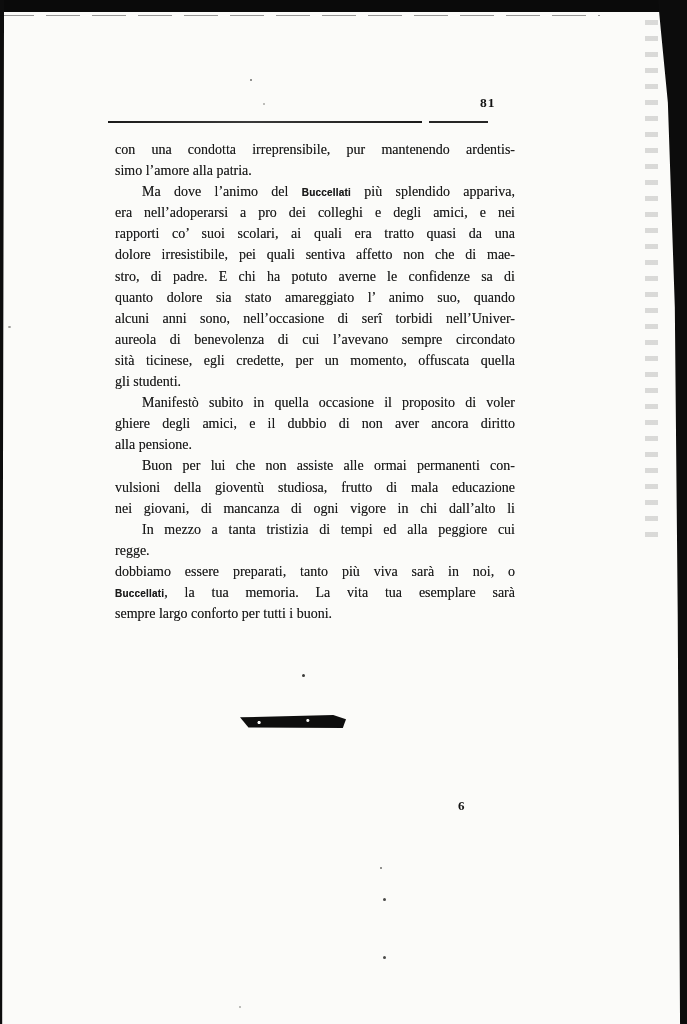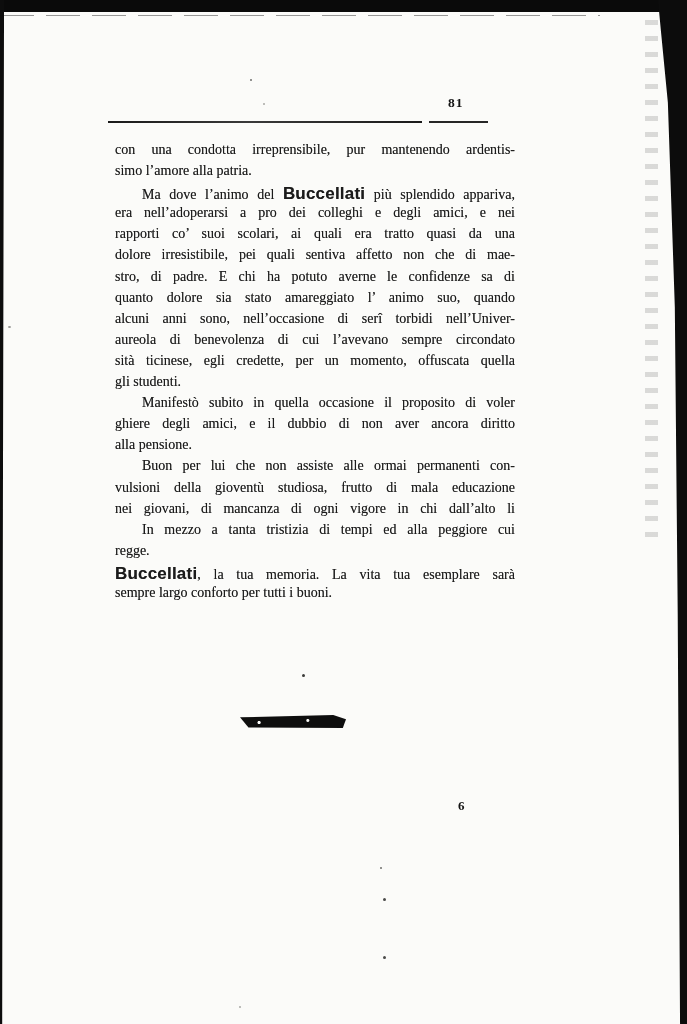--- a/index.html
+++ b/index.html
@@ -37,41 +37,41 @@
   }
   .band-right-noise {
     position: absolute; left: 645px; top: 20px;
     width: 13px; height: 520px;
     background: repeating-linear-gradient(180deg,
       rgba(50,50,50,0.30) 0 5px, rgba(50,50,50,0) 5px 16px);
     opacity: 0.55;
   }
   
   .pagenum {
-    position: absolute; left: 448px; top: 95px;
+    position: absolute; left: 480px; top: 95px;
     font-size: 13.5px; font-weight: bold; color: #141414;
     letter-spacing: 1px;
   }
   .rule { position: absolute; top: 121px; height: 2px; background: #262626; }
   .rule-main { left: 108px; width: 314px;
     background: linear-gradient(90deg, #1a1a1a, #3a3a3a 45%, #1a1a1a); }
   .rule-short { left: 429px; width: 59px; }
   
   .textblock {
     position: absolute; left: 115px; top: 142px; width: 400px;
     font-size: 14px; color: #1b1b1b;
     text-shadow: 0 0 0.4px rgba(25,25,25,0.55);
   }
   .line { height: 21.1px; overflow: hidden; }
   .line.j { text-align: justify; }
   .line.j::after { content: ""; display: inline-block; width: 100%; height: 0; }
   .line.indent { text-indent: 27px; }
   .b {
     font-family: "Liberation Sans", "DejaVu Sans", sans-serif;
-    font-weight: 700; font-size: 17px; letter-spacing: 0.2px;
+    font-weight: 700; font-size: 10px; letter-spacing: 0.2px;
   }
   
   .ornament {
     position: absolute; left: 240px; top: 715px;
     width: 106px; height: 13px;
     background:
       radial-gradient(circle 1.5px at 18% 58%, #fbfbf9 0 1.2px, rgba(0,0,0,0) 2px),
       radial-gradient(circle 1.2px at 64% 42%, #fbfbf9 0 1px, rgba(0,0,0,0) 2px),
       #0e0e0e;
     clip-path: polygon(0 18%, 88% 0, 100% 32%, 97% 100%, 8% 96%);
@@ -121,20 +121,21 @@
       <div class="line j"><span>sità ticinese, egli credette, per un momento, offuscata quella</span></div>
       <div class="line"><span>gli studenti.</span></div>
       <div class="line j indent"><span>Manifestò subito in quella occasione il proposito di voler</span></div>
       <div class="line j"><span>ghiere degli amici, e il dubbio di non aver ancora diritto</span></div>
       <div class="line"><span>alla pensione.</span></div>
       <div class="line j indent"><span>Buon per lui che non assiste alle ormai permanenti con-</span></div>
       <div class="line j"><span>vulsioni della gioventù studiosa, frutto di mala educazione</span></div>
       <div class="line j"><span>nei giovani, di mancanza di ogni vigore in chi dall’alto li</span></div>
       <div class="line j indent"><span>In mezzo a tanta tristizia di tempi ed alla peggiore cui</span></div>
       <div class="line"><span>regge.</span></div>
+      <div class="line j"><span>dobbiamo essere preparati, tanto più viva sarà in noi, o</span></div>
       <div class="line j"><span class="b">Buccellati</span><span>, la tua memoria. La vita tua esemplare sarà</span></div>
       <div class="line"><span>sempre largo conforto per tutti i buoni.</span></div>
     </div>
 
   <div class="ornament"></div>
   <div class="signature">6</div>
 
   <div class="speck s1"></div>
   <div class="speck s2"></div>
   <div class="speck s3"></div>

